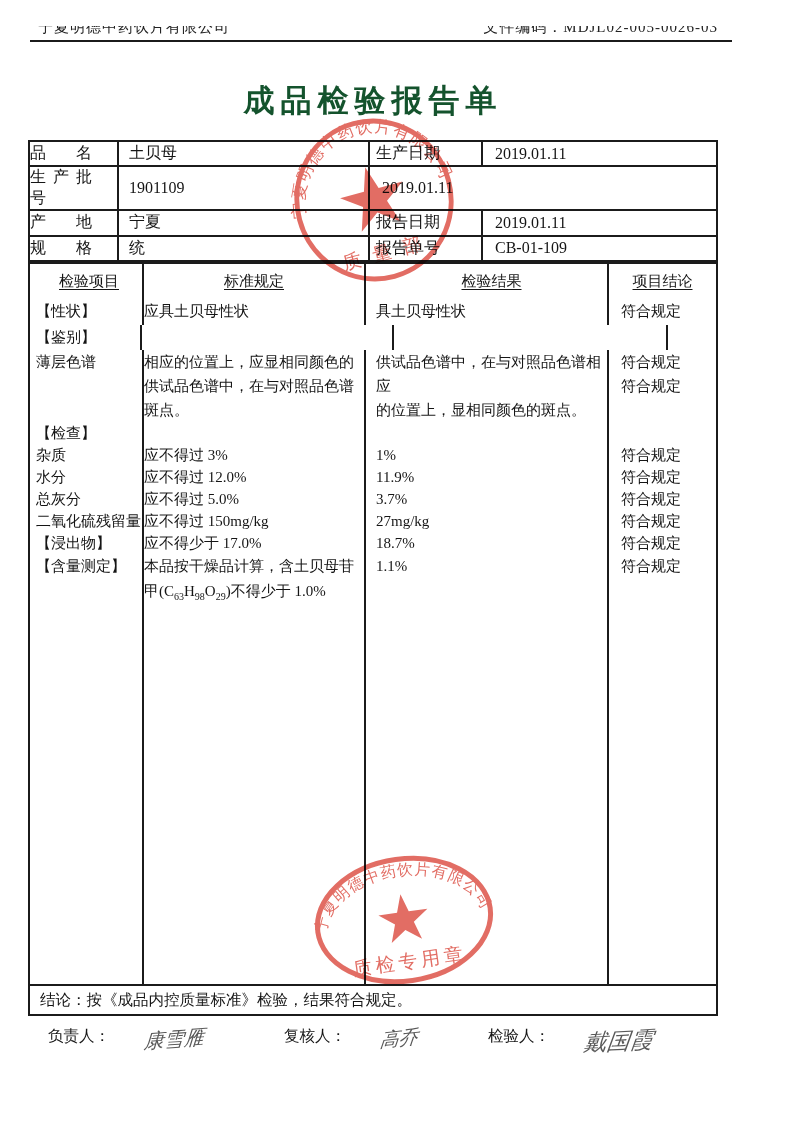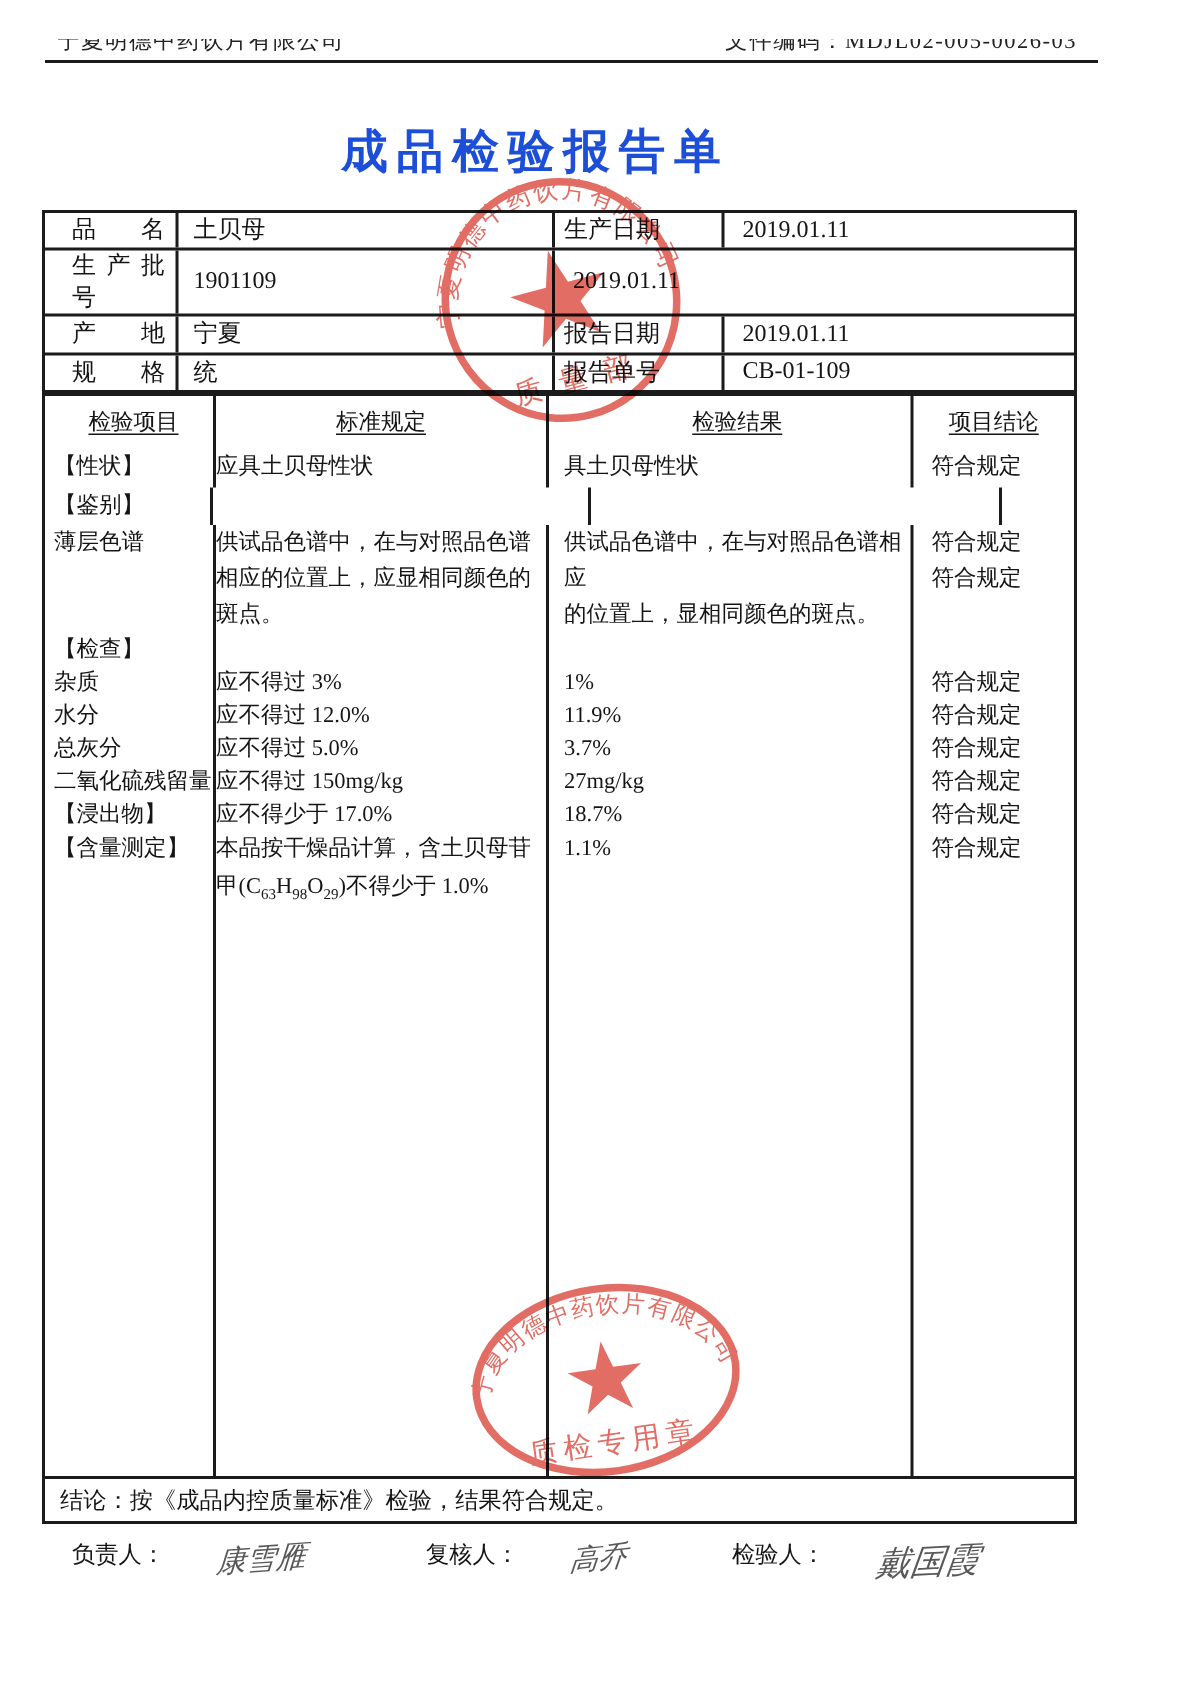--- a/index.html
+++ b/index.html
@@ -5,30 +5,30 @@
   html,body{margin:0;padding:0;background:#ffffff;}
   .page{position:relative;width:800px;height:1131px;background:#fff;overflow:hidden;
         font-family:"Liberation Serif","DejaVu Serif",serif;color:#151515;}
 
   
   .doc-header{position:absolute;top:18px;left:38px;width:680px;display:flex;
               justify-content:space-between;font-size:15px;color:#222;}
   .doc-header .cliptext{display:inline-block;clip-path:inset(42% 0 0 0);letter-spacing:1px;}
   .header-rule{position:absolute;top:40px;left:30px;width:702px;border-top:2px solid #1b1b1b;}
 
-  .title{position:absolute;top:80px;left:12px;width:690px;margin:0;text-align:center;
-         font-size:31px;font-weight:bold;letter-spacing:6px;color:#1d4ed8;}
+  .title{position:absolute;top:80px;left:28px;width:690px;margin:0;text-align:center;
+         font-size:31px;font-weight:bold;letter-spacing:6px;color:#14532d;}
 
   
   .info-table{position:absolute;top:140px;left:28px;width:690px;height:122px;
               border:2px solid #1b1b1b;display:flex;flex-direction:column;box-sizing:border-box;}
   .info-row{flex:1;display:flex;align-items:center;font-size:16px;}
   .info-row + .info-row{border-top:2px solid #1b1b1b;}
   .ic{height:100%;display:flex;align-items:center;box-sizing:border-box;}
-  .ic1{width:87px;padding-left:18px;}
+  .ic1{width:87px;padding-left:0;}
   .ic2{width:251px;padding-left:10px;border-left:2px solid #1b1b1b;}
   .ic3{width:113px;padding-left:6px;border-left:2px solid #1b1b1b;}
   .ic4{flex:1;padding-left:12px;border-left:2px solid #1b1b1b;}
   .jlabel{display:inline-block;width:62px;text-align:justify;text-align-last:justify;}
 
   
   .main-table{position:absolute;top:262px;left:28px;width:690px;height:724px;
               border:2px solid #1b1b1b;box-sizing:border-box;display:flex;flex-direction:column;
               font-size:15px;}
   .mt-header{display:flex;height:34px;flex:0 0 34px;}
@@ -143,22 +143,22 @@
       <div class="c2"></div>
       <div class="c3"></div>
       <div class="c4"></div>
     </div>
 
     <div class="mt-row lh24 h72">
       <div class="c1">
           <div>薄层色谱</div>
         </div>
       <div class="c2">
+        <div>相应的位置上，应显相同颜色的</div>
         <div>供试品色谱中，在与对照品色谱</div>
-        <div>相应的位置上，应显相同颜色的</div>
         <div>斑点。</div>
       </div>
       <div class="c3">
         <div>供试品色谱中，在与对照品色谱相应</div>
         <div>的位置上，显相同颜色的斑点。</div>
       </div>
       <div class="c4">
         <div>符合规定</div>
         <div>符合规定</div>
       </div>

